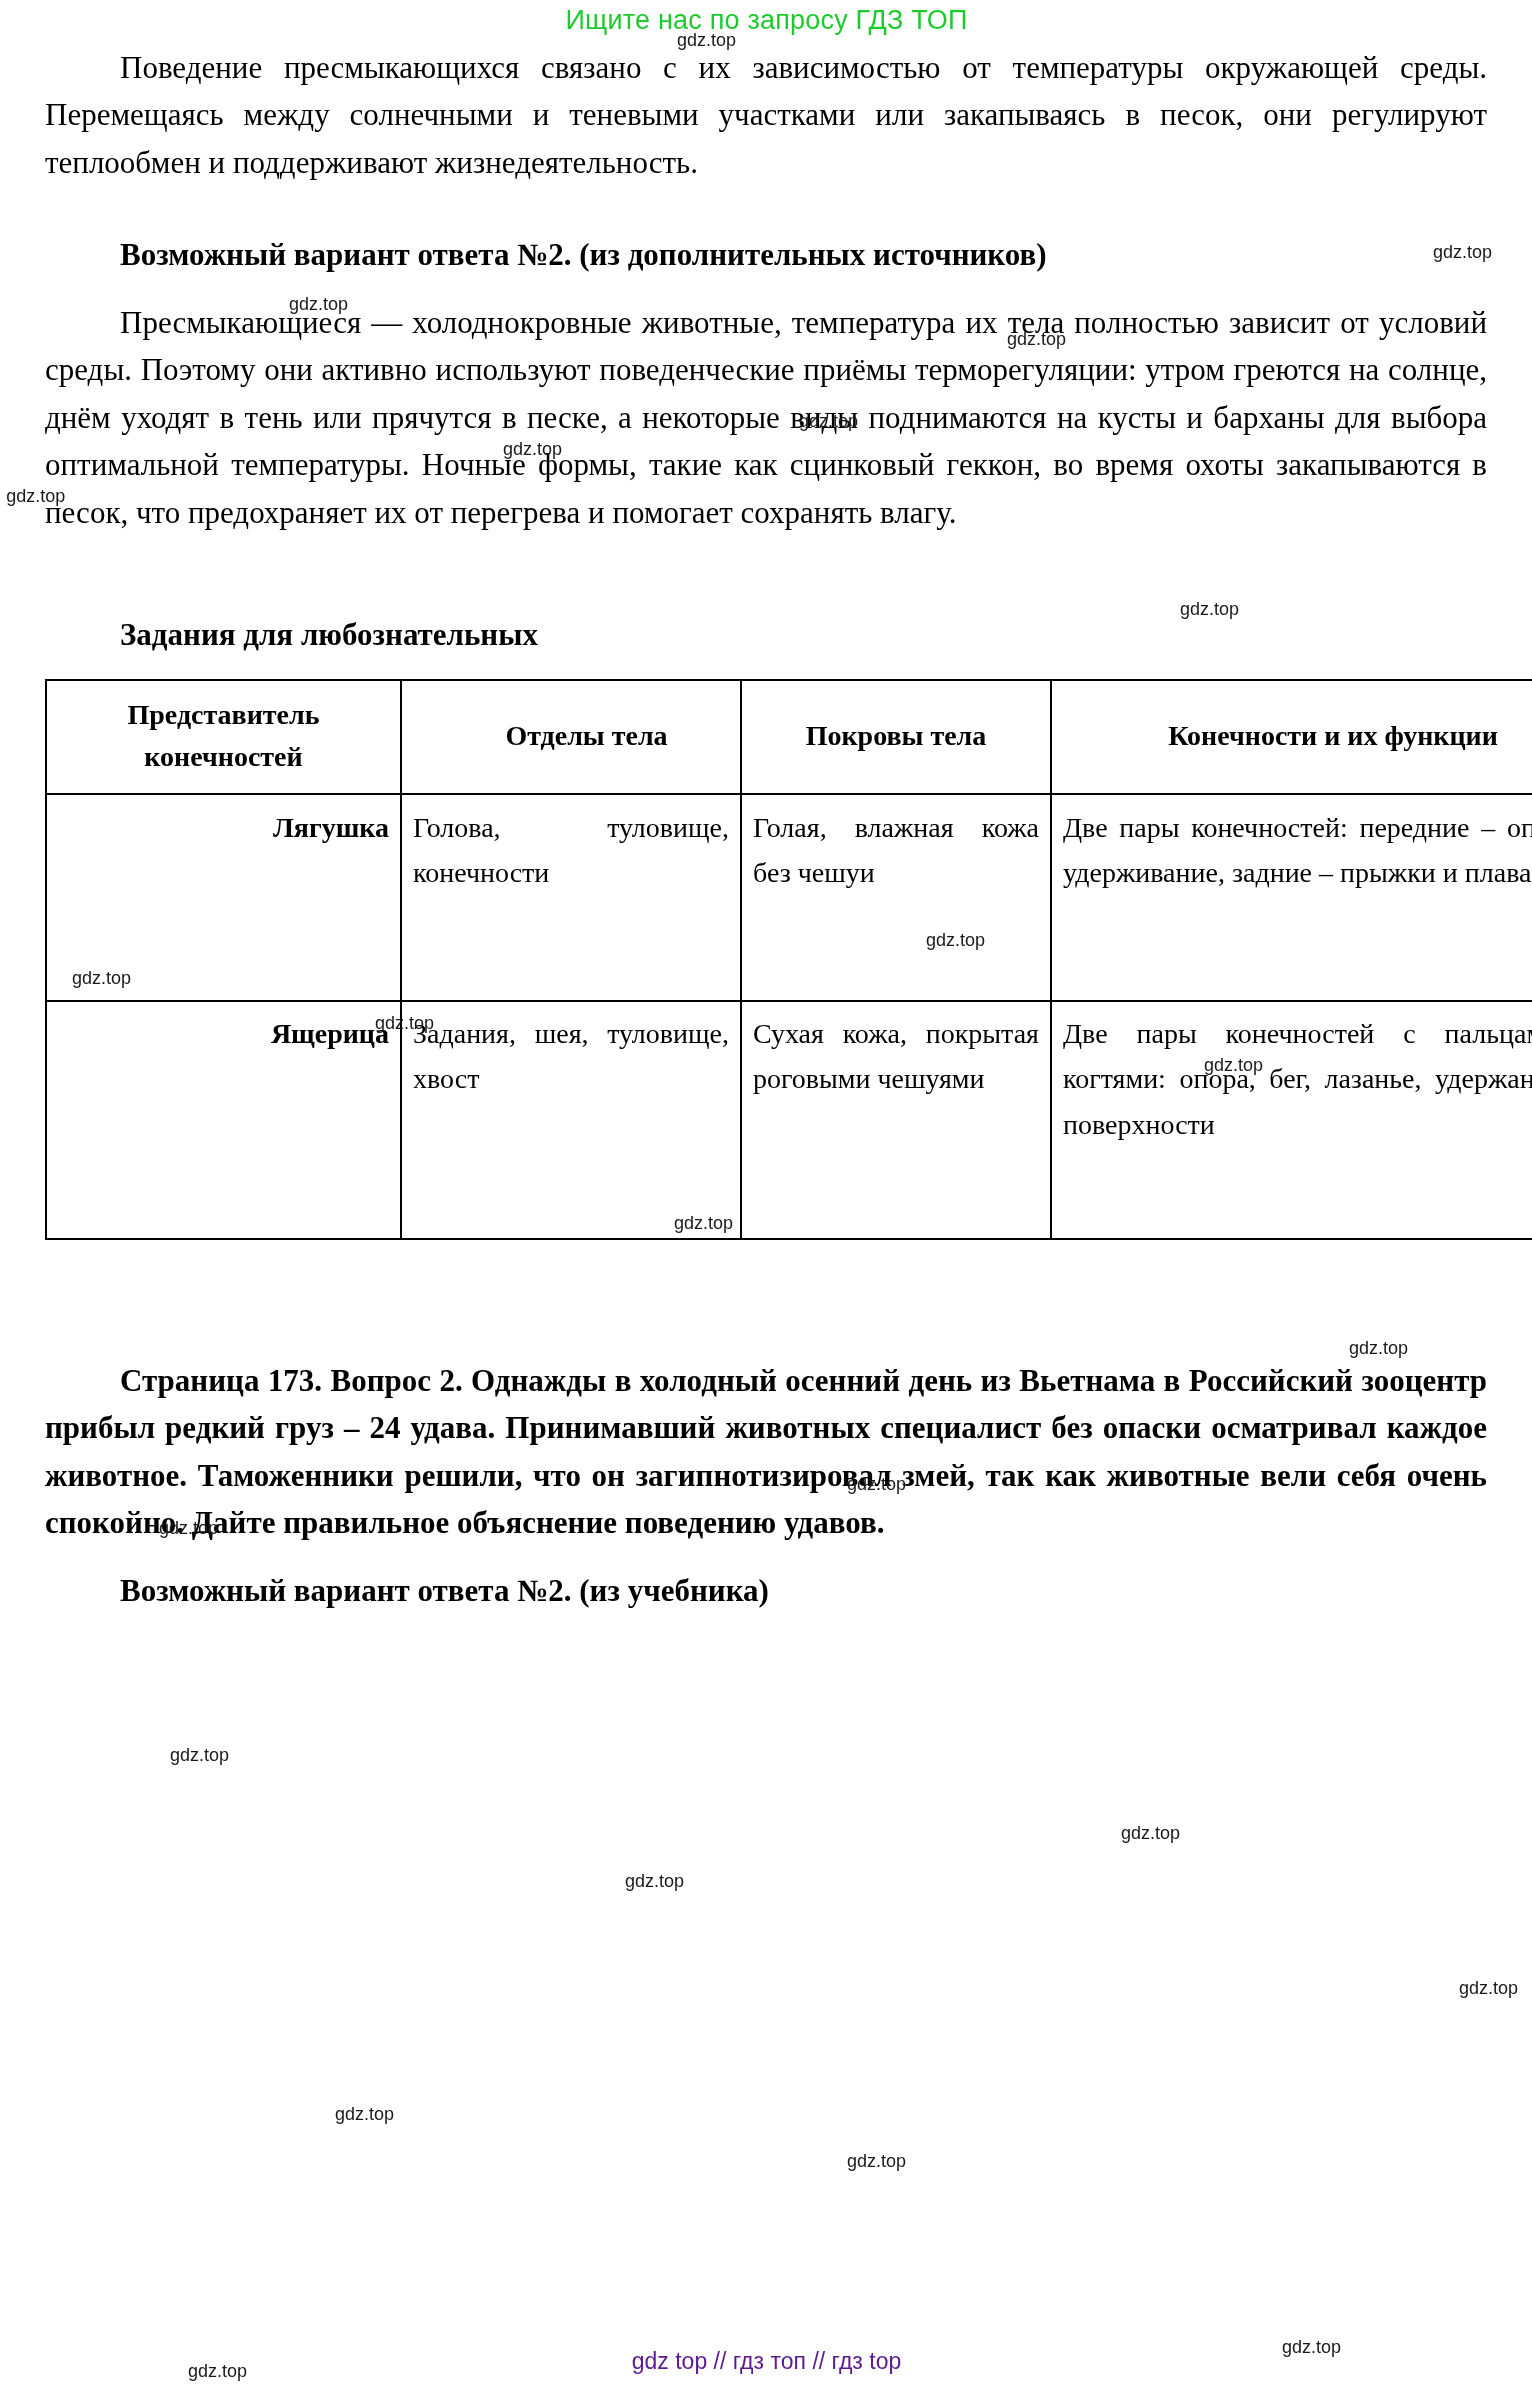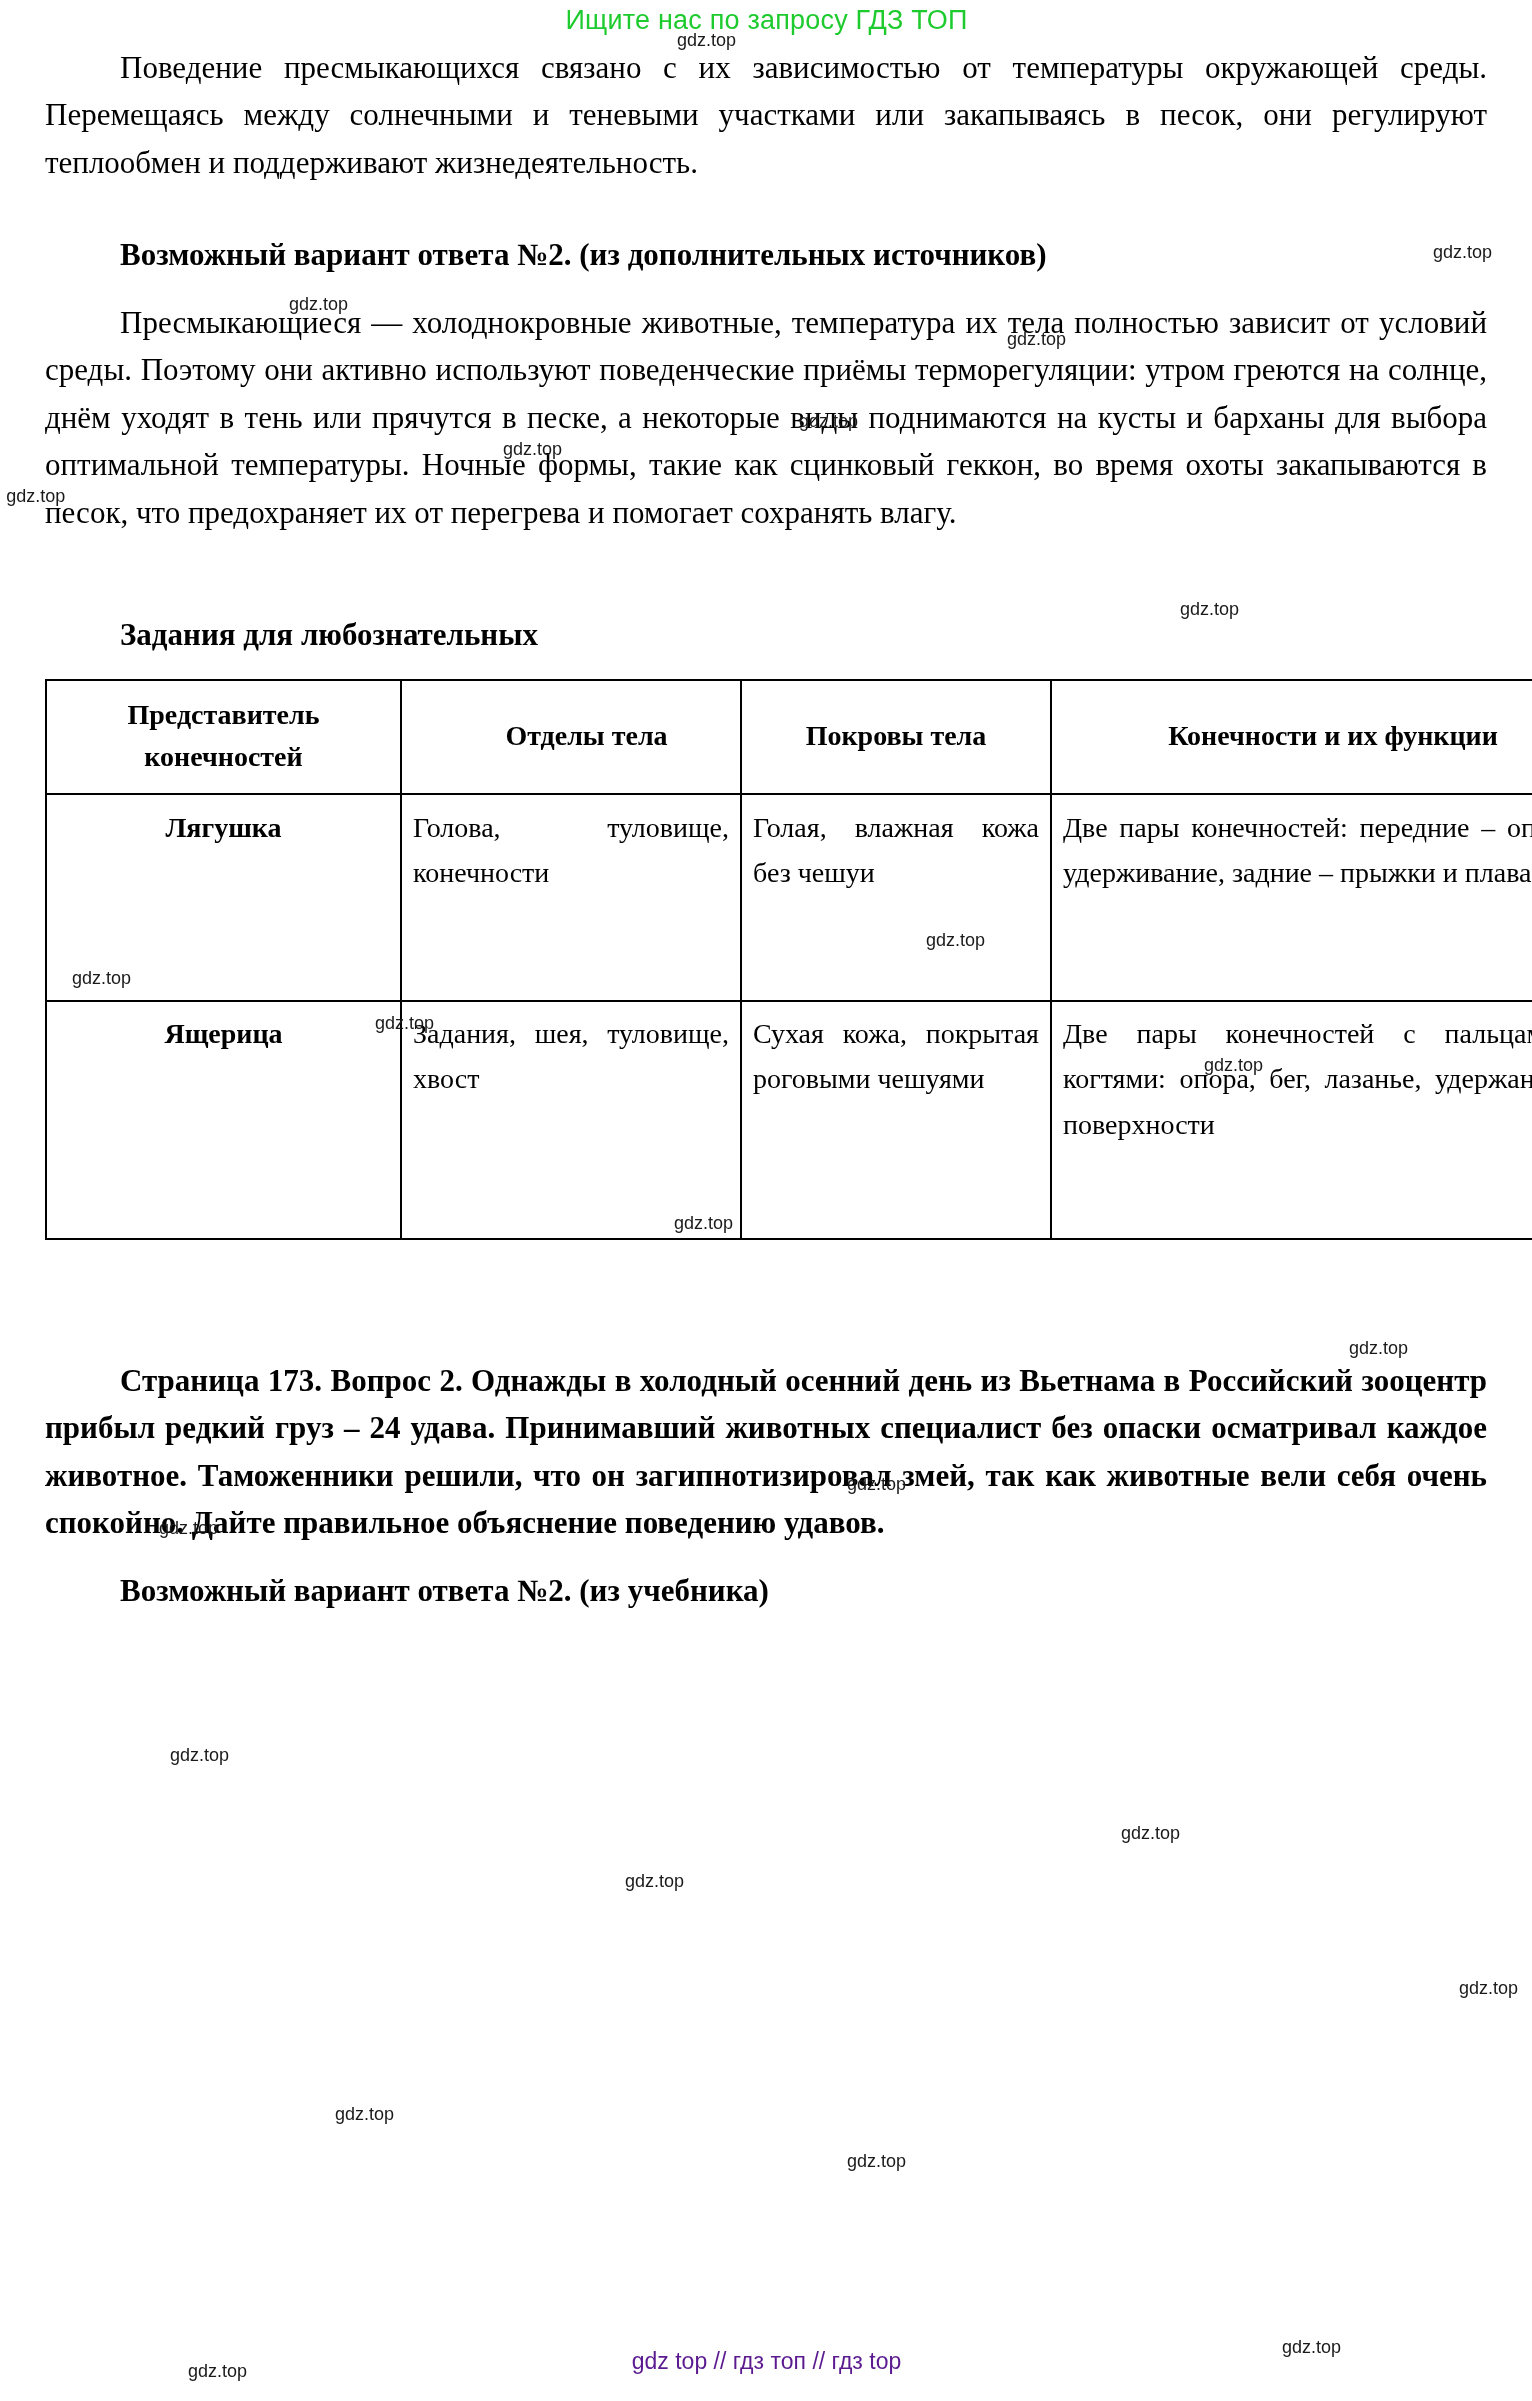--- a/index.html
+++ b/index.html
@@ -103,21 +103,21 @@
     vertical-align: middle;
     line-height: 1.5;
   }
   .cmp-table thead th.col-a { width: 331px; }
   .cmp-table thead th.col-b { width: 285px; padding-left: 42px; }
   .cmp-table thead th.col-c { width: 286px; }
   .cmp-table thead th.col-d { width: 540px; }
 
   .cmp-table tbody td.animal {
     font-weight: bold;
-    text-align: center;
+    text-align: right;
   }
   .cmp-table tbody tr.row-frog td { height: 184px; }
   .cmp-table tbody tr.row-lizard td { height: 216px; }
 
   .table-wrap { position: relative; }
 
   
   .footer {
     position: absolute;
     bottom: 26px;

